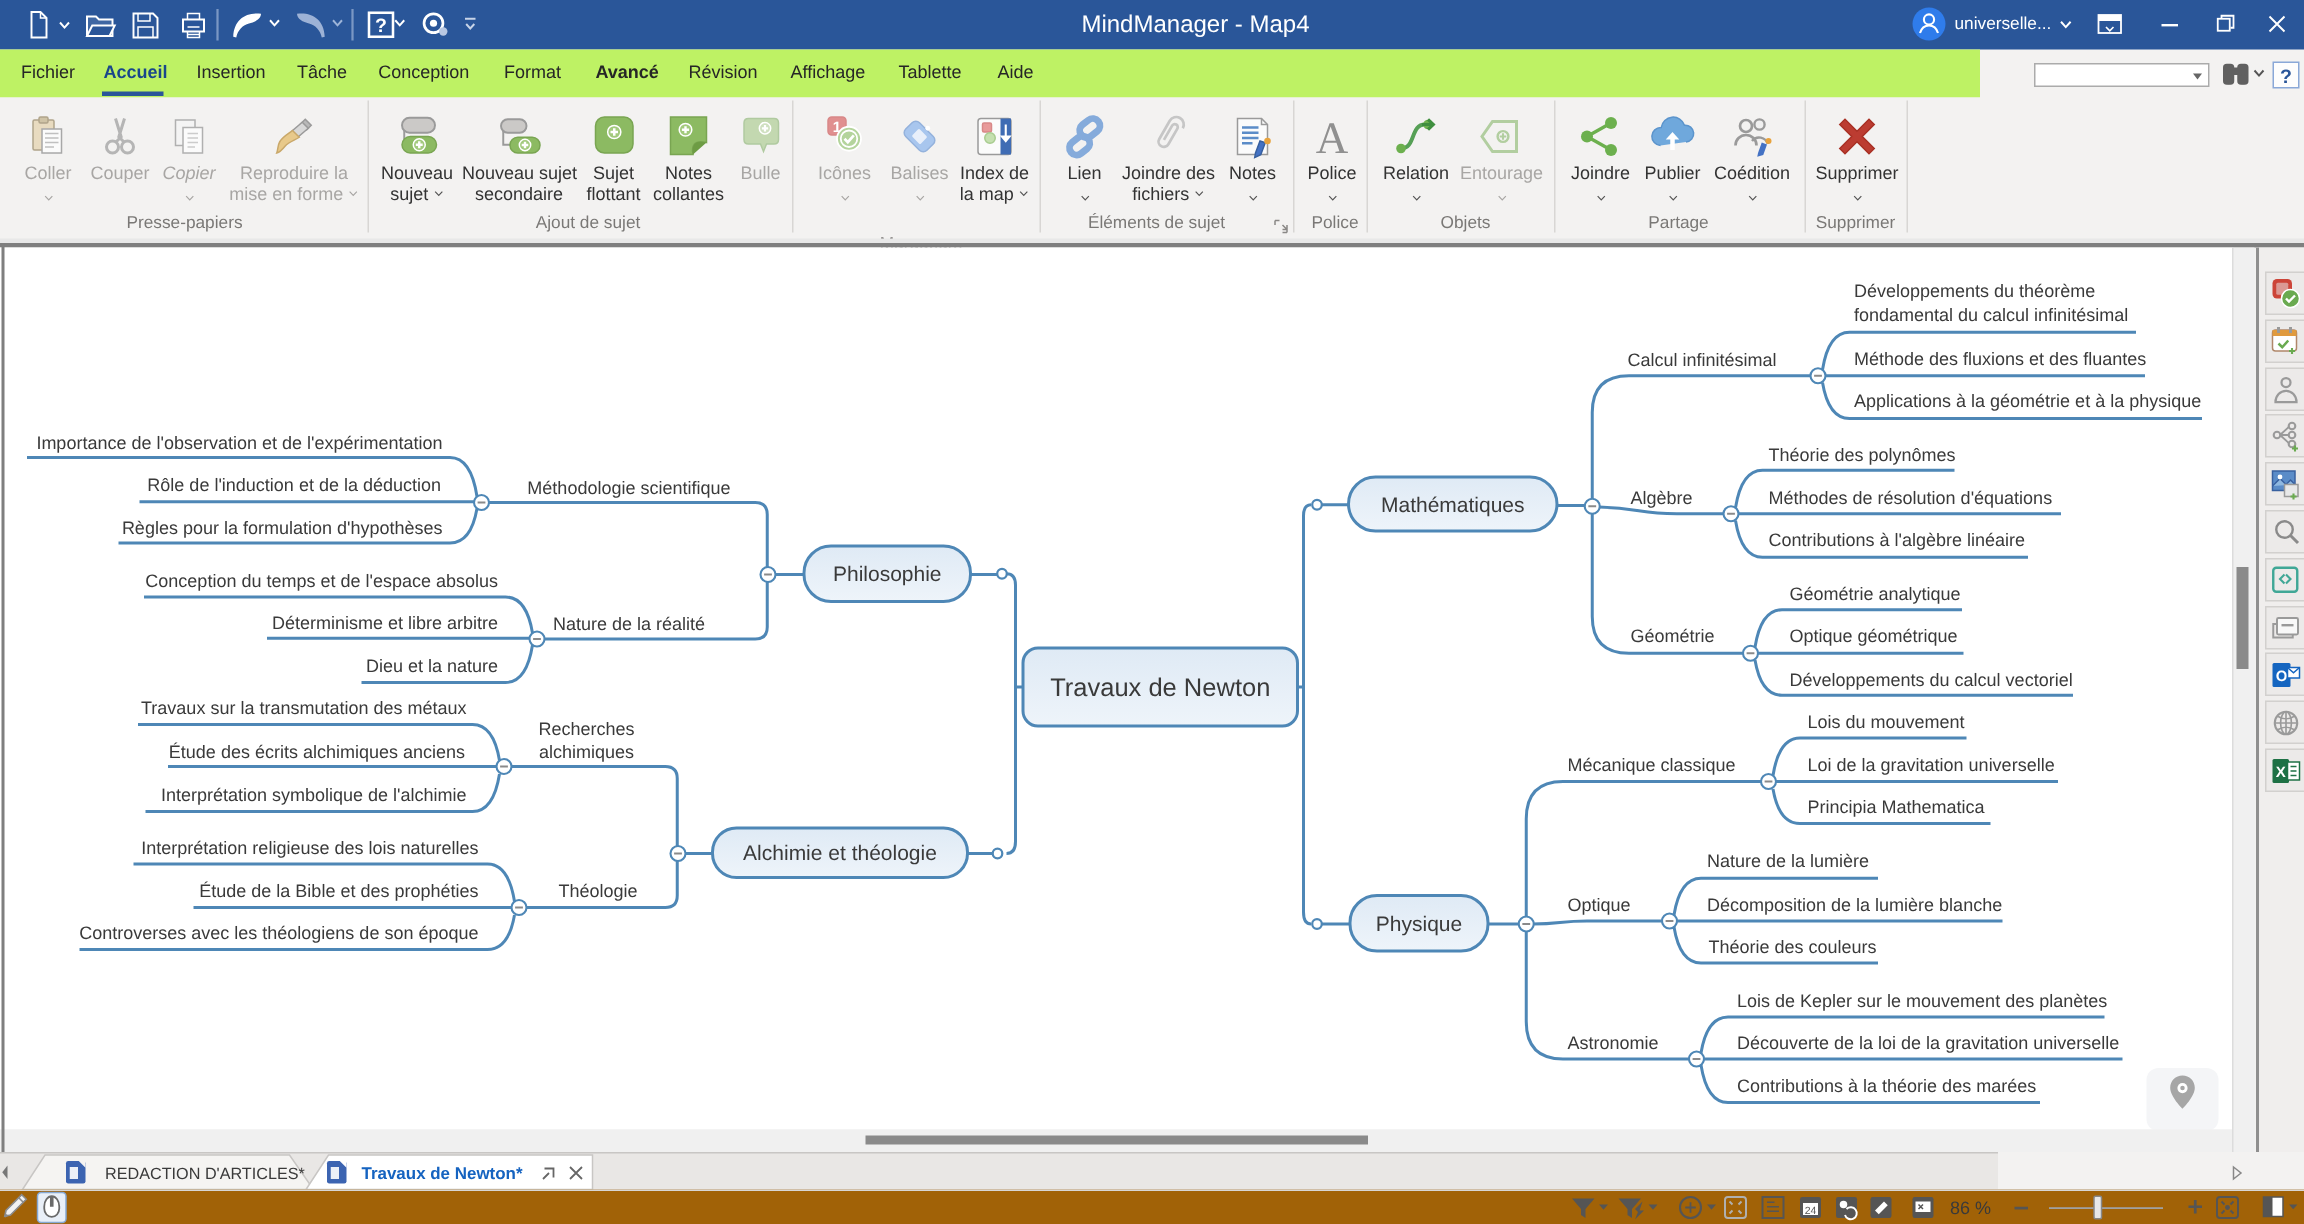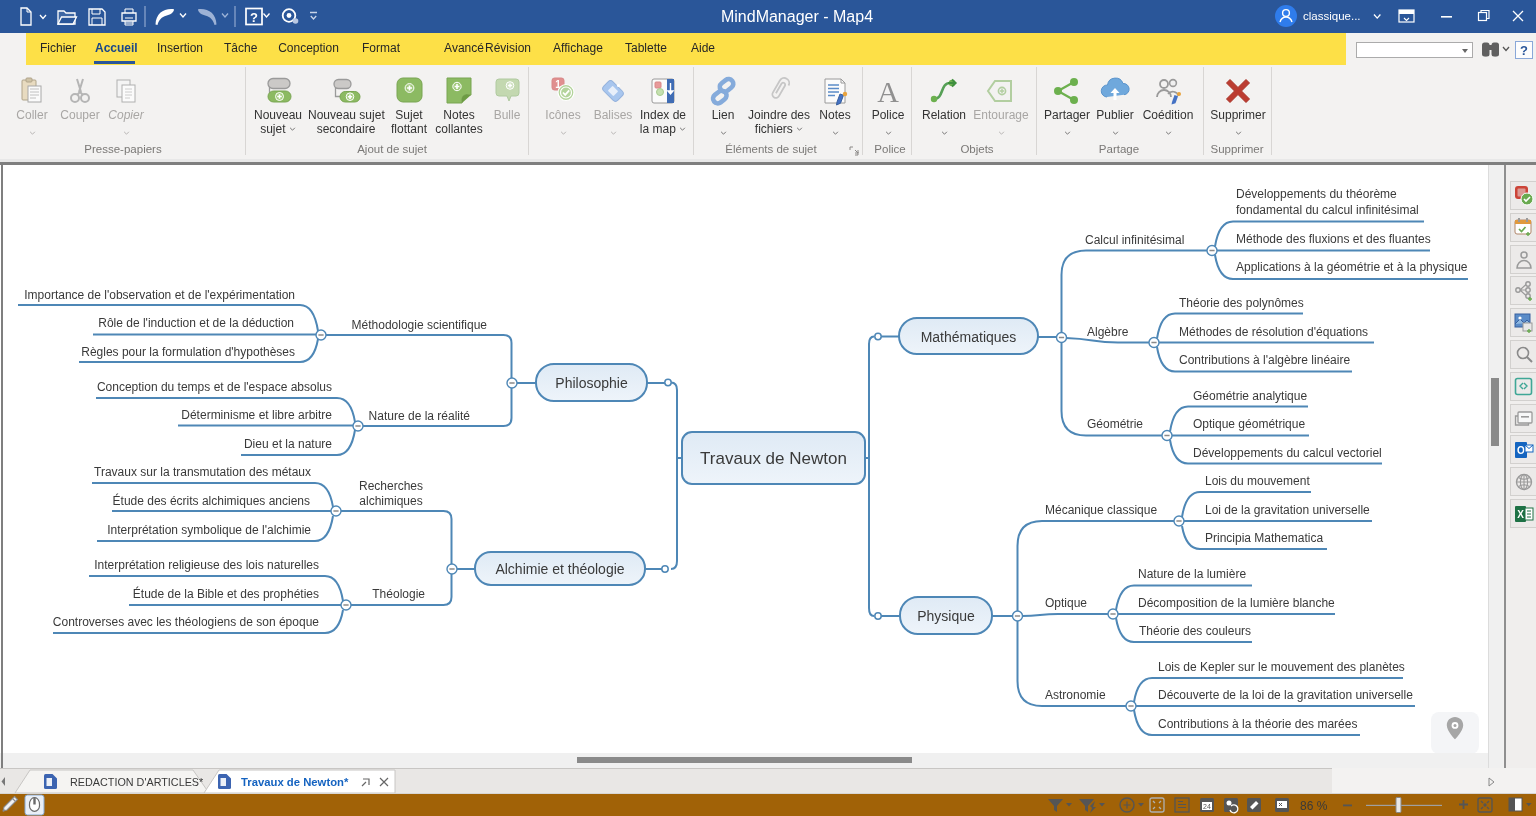--- a/index.html
+++ b/index.html
@@ -8,21 +8,21 @@
 #app { position:relative; width:1536px; height:816px; background:#f3f2f1; }
 .abs { position:absolute; }
 
 
 #titlebar { position:absolute; left:0; top:0; width:1536px; height:33px; background:#2a5699; }
 #titlebar svg { position:absolute; }
 #title-text { position:absolute; left:58px; top:0; width:1478px; text-align:center; color:#ffffff; font-size:16px; line-height:33px; }
 #user-text { position:absolute; left:1303px; top:0; color:#ffffff; font-size:11.5px; line-height:33px; }
 
 
-#menubar { position:absolute; left:0; top:33px; width:1320px; height:32px; background:#fde047;margin-left:26px; }
+#menubar { position:absolute; left:0; top:33px; width:1320px; height:32px; background:#bef264; }
 .menu-item { position:absolute; top:0; height:32px; line-height:30px; font-size:12px; color:#262626; text-align:center; }
 #menu-accueil { color:#19478a; font-weight:bold; }
 #accueil-underline { position:absolute; left:68px; top:28px; width:41px; height:3px; background:#2a5699; }
 #searchbox { position:absolute; left:1356px; top:42px; width:117px; height:16px; background:#fff; border:1px solid #ababab; }
 #searchbox:after { content:""; position:absolute; right:4px; top:6px; border-left:3px solid transparent; border-right:3px solid transparent; border-top:4px solid #666; }
 
 
 #ribbon { position:absolute; left:0; top:65px; width:1536px; height:94px; background:#f3f2f1; }
 .rsep { position:absolute; top:2px; width:1px; height:88px; background:#d8d6d4; }
 .rgroup-label { position:absolute; top:78px; height:14px; font-size:11.5px; color:#7a7876; text-align:center; white-space:nowrap; }
@@ -101,31 +101,31 @@
       <rect x="1399" y="10" width="15" height="12" fill="none" stroke="#fff" stroke-width="1.2"></rect>
       <rect x="1399" y="10" width="15" height="4" fill="#fff"></rect>
       <path d="M1404 18 l2.5 2.5 2.5 -2.5" stroke="#fff" stroke-width="1.1" fill="none"></path>
 
       <rect x="1441" y="16" width="11" height="1.6" fill="#fff"></rect>
       <rect x="1478.5" y="12.5" width="8" height="8" fill="none" stroke="#fff" stroke-width="1.2"></rect>
       <path d="M1481 12.5 v-2 h8 v8 h-2" fill="none" stroke="#fff" stroke-width="1.2"></path>
       <path d="M1513 11 l10 10 M1523 11 l-10 10" stroke="#fff" stroke-width="1.3"></path>
     </svg>
     <div id="title-text">MindManager - Map4</div>
-    <div id="user-text">classique...</div>
+    <div id="user-text">universelle...</div>
   </div>
   <div id="menubar">
     <div class="menu-item" style="left:14px; width:30px;">Fichier</div>
     <div class="menu-item" id="menu-accueil" style="left:69px; width:40px;">Accueil</div>
     <div id="accueil-underline"></div>
     <div class="menu-item" style="left:131px; width:46px;">Insertion</div>
     <div class="menu-item" style="left:198px; width:33px;">Tâche</div>
     <div class="menu-item" style="left:252px; width:61px;">Conception</div>
     <div class="menu-item" style="left:336px; width:38px;">Format</div>
-    <div class="menu-item" style="left:418px; width:40px;">Avancé</div>
+    <div class="menu-item" style="left:397px; width:40px;font-weight:bold;">Avancé</div>
     <div class="menu-item" style="left:459px; width:46px;">Révision</div>
     <div class="menu-item" style="left:527px; width:50px;">Affichage</div>
     <div class="menu-item" style="left:599px; width:42px;">Tablette</div>
     <div class="menu-item" style="left:664px; width:26px;">Aide</div>
   </div>
   <div id="searchbox"></div>
   <svg class="abs" style="left:1480px; top:38px;" width="56" height="24" viewBox="0 0 56 24">
 
     <g fill="#606060">
       <rect x="2" y="4.5" width="7.5" height="14" rx="2.5"></rect>
@@ -179,20 +179,31 @@
         </svg>
         <span class="rlabel">Couper</span>
       </div>
     <div class="ritem dis" style="left:101px; width:50px;font-style:italic;"><svg class="ric" viewBox="0 0 32 32">
           <rect x="7" y="5" width="13" height="17" fill="#f4f4f4" stroke="#b0b0b0"></rect>
           <rect x="12" y="10" width="13" height="17" fill="#fbfbfb" stroke="#b0b0b0"></rect>
           <path d="M15 14 h7 M15 17 h7 M15 20 h7 M15 23 h5" stroke="#cccccc"></path>
         </svg><span class="rlabel">Copier</span><svg class="chev" viewBox="0 0 8 5">
           <path d="M1 1 l3 3 3-3" stroke="#a8a6a4" fill="none"></path>
         </svg></div>
+    <div class="ritem dis" style="left:140px; width:112px;">
+        <svg class="ric" viewBox="0 0 32 32">
+          <path d="M23.5 4.5 l4 4 -3 3 -4 -4 z" fill="#b8b8b8" stroke="#9a9a9a"></path>
+          <path d="M21.5 6.5 l4 4 -7 6 -4 -4 z" fill="#d8d8d8" stroke="#9a9a9a"></path>
+          <path d="M15 12 l4.5 4.5 c-3 2 -7 3 -9.5 6 c-2 2.5 -3.5 4 -5.5 4.5 c1 -2.5 0.5 -5 2 -7.5 c2 -3.5 5.5 -5 8.5 -7.5 z" fill="#e8c98a" stroke="#c9a86a"></path>
+        </svg>
+        <span class="rlabel">Reproduire la
+mise en forme <svg class="chev" viewBox="0 0 8 5">
+            <path d="M1 1 l3 3 3-3" stroke="#a8a6a4" fill="none"></path>
+          </svg></span>
+      </div>
 
     <div class="ritem" style="left:250px; width:56px;">
         <svg class="ric" viewBox="0 0 32 32">
           <rect x="6" y="3.5" width="22" height="10" rx="5" fill="#cbc9c7" stroke="#9a9a9a" stroke-width="1.3"></rect>
           <path d="M7.5 12 V18" stroke="#9a9a9a" stroke-width="1.3" fill="none"></path>
           <rect x="6" y="16" width="23" height="11" rx="5.5" fill="#8cba62" stroke="#79a552" stroke-width="1"></rect>
           <circle cx="17.5" cy="21.5" r="4" fill="#a3ca7d" stroke="#ffffff" stroke-width="1"></circle>
           <path d="M17.5 19.2 v4.6 M15.2 21.5 h4.6" stroke="#ffffff" stroke-width="1.6"></path>
         </svg>
         <span class="rlabel">Nouveau
@@ -320,21 +331,21 @@
           <path d="M1 1 l3 3 3-3" stroke="#a8a6a4" fill="none"></path>
         </svg></div>
 
     <div class="ritem" style="left:1042px; width:50px;"><svg class="ric" viewBox="0 0 32 32">
           <g fill="#6cb04e">
             <circle cx="23" cy="7" r="4"></circle>
             <circle cx="7" cy="16" r="4"></circle>
             <circle cx="23" cy="25" r="4"></circle>
           </g>
           <path d="M7 16 L23 7 M7 16 L23 25" stroke="#6cb04e" stroke-width="2.2"></path>
-        </svg><span class="rlabel">Partager</span><svg class="chev" viewBox="0 0 8 5">
+        </svg><span class="rlabel">Joindre</span><svg class="chev" viewBox="0 0 8 5">
           <path d="M1 1 l3 3 3-3" stroke="#555" fill="none"></path>
         </svg></div>
     <div class="ritem" style="left:1092px; width:46px;"><svg class="ric" viewBox="0 0 32 32">
           <path d="M8 22 a6 6 0 0 1 .5 -12 a8 8 0 0 1 15.5 -1.5 a5.5 5.5 0 0 1 1 11.2" fill="#6fa8dc" stroke="#5b94cc"></path>
           <rect x="14.5" y="16" width="3" height="9" fill="#ffffff"></rect>
           <path d="M16 13 l-4.5 5 h9 z" fill="#ffffff"></path>
         </svg><span class="rlabel">Publier</span><svg class="chev" viewBox="0 0 8 5">
           <path d="M1 1 l3 3 3-3" stroke="#555" fill="none"></path>
         </svg></div>
     <div class="ritem" style="left:1138px; width:60px;"><svg class="ric" viewBox="0 0 32 32">

